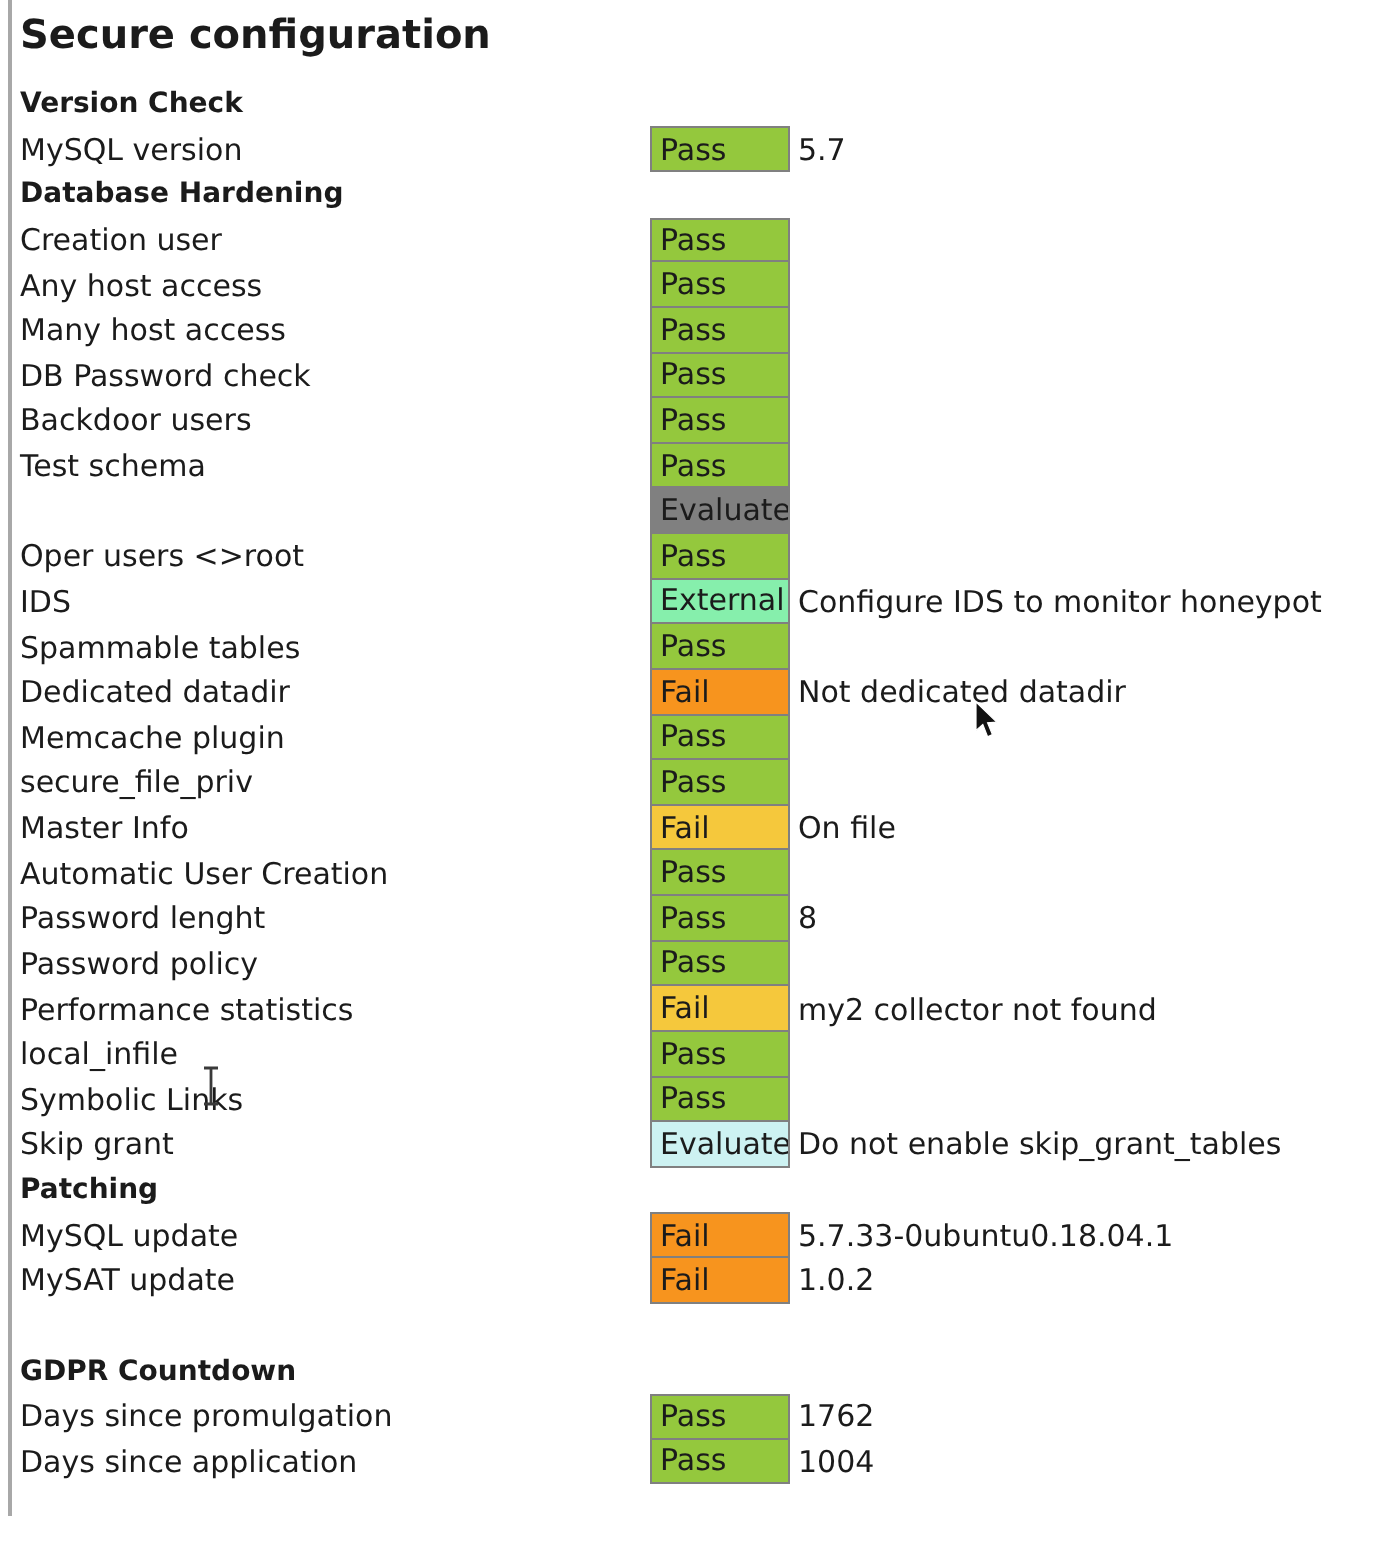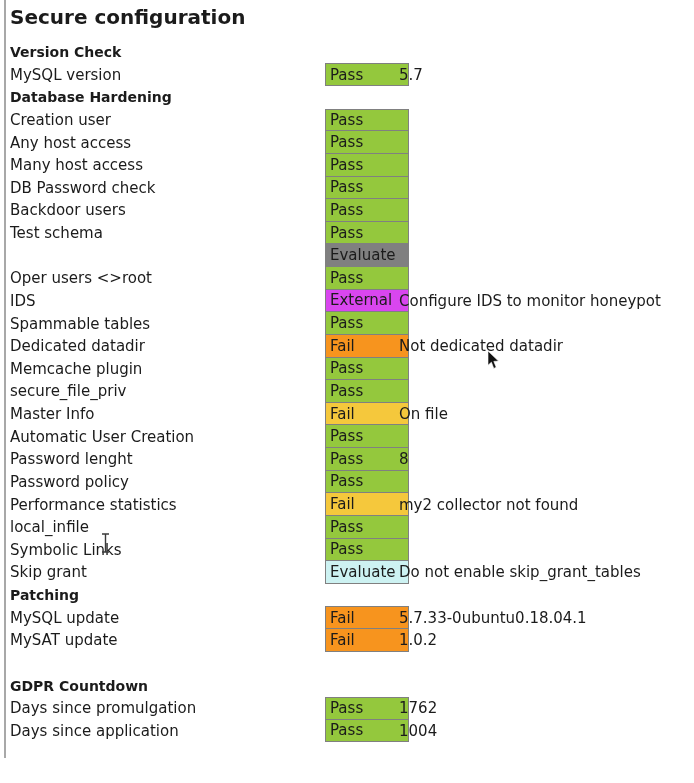--- a/index.html
+++ b/index.html
@@ -15,21 +15,21 @@
   }
   .content{position:absolute;left:10px;top:0;width:684px;}
   .title{
     box-sizing:border-box;height:40.8px;padding-top:5px;
     font-weight:bold;font-size:20px;white-space:nowrap;
   }
   .row{position:relative;height:22.63px;display:flex;align-items:center;}
   .row .label{white-space:nowrap;}
   .row.heading .label{font-weight:bold;font-size:14px;}
   .badge{
-    position:absolute;left:315px;top:0;width:84px;height:100%;
+    position:absolute;left:315px;top:0;width:70px;height:100%;
     box-sizing:border-box;border:1px solid #808080;
     display:flex;align-items:center;padding-left:4px;
     white-space:nowrap;overflow:hidden;
   }
   .badge.stack{top:-1px;height:calc(100% + 1px);}
   .value{position:absolute;left:389px;white-space:nowrap;}
   .cursor{position:absolute;pointer-events:none;}
   #mouse-cursor{left:487px;top:351px;}
   #text-cursor{left:101px;top:533px;}
 </style>
@@ -86,21 +86,21 @@
     <span class="badge stack" style="background: rgb(128, 128, 128); border-color: rgb(128, 128, 128);">Evaluate</span>
 
   </div>
       <div class="row">
     <span class="label">Oper users &lt;&gt;root</span>
     <span class="badge stack" style="background: rgb(148, 200, 61); border-color: rgb(128, 128, 128);">Pass</span>
 
   </div>
       <div class="row">
     <span class="label">IDS</span>
-    <span class="badge stack" style="background: #d946ef; border-color: rgb(128, 128, 128);">External</span>
+    <span class="badge stack" style="background: #86efac; border-color: rgb(128, 128, 128);">External</span>
     <span class="value">Configure IDS to monitor honeypot</span>
   </div>
       <div class="row">
     <span class="label">Spammable tables</span>
     <span class="badge stack" style="background: rgb(148, 200, 61); border-color: rgb(128, 128, 128);">Pass</span>
 
   </div>
       <div class="row">
     <span class="label">Dedicated datadir</span>
     <span class="badge stack" style="background: rgb(247, 148, 30); border-color: rgb(128, 128, 128);">Fail</span>

